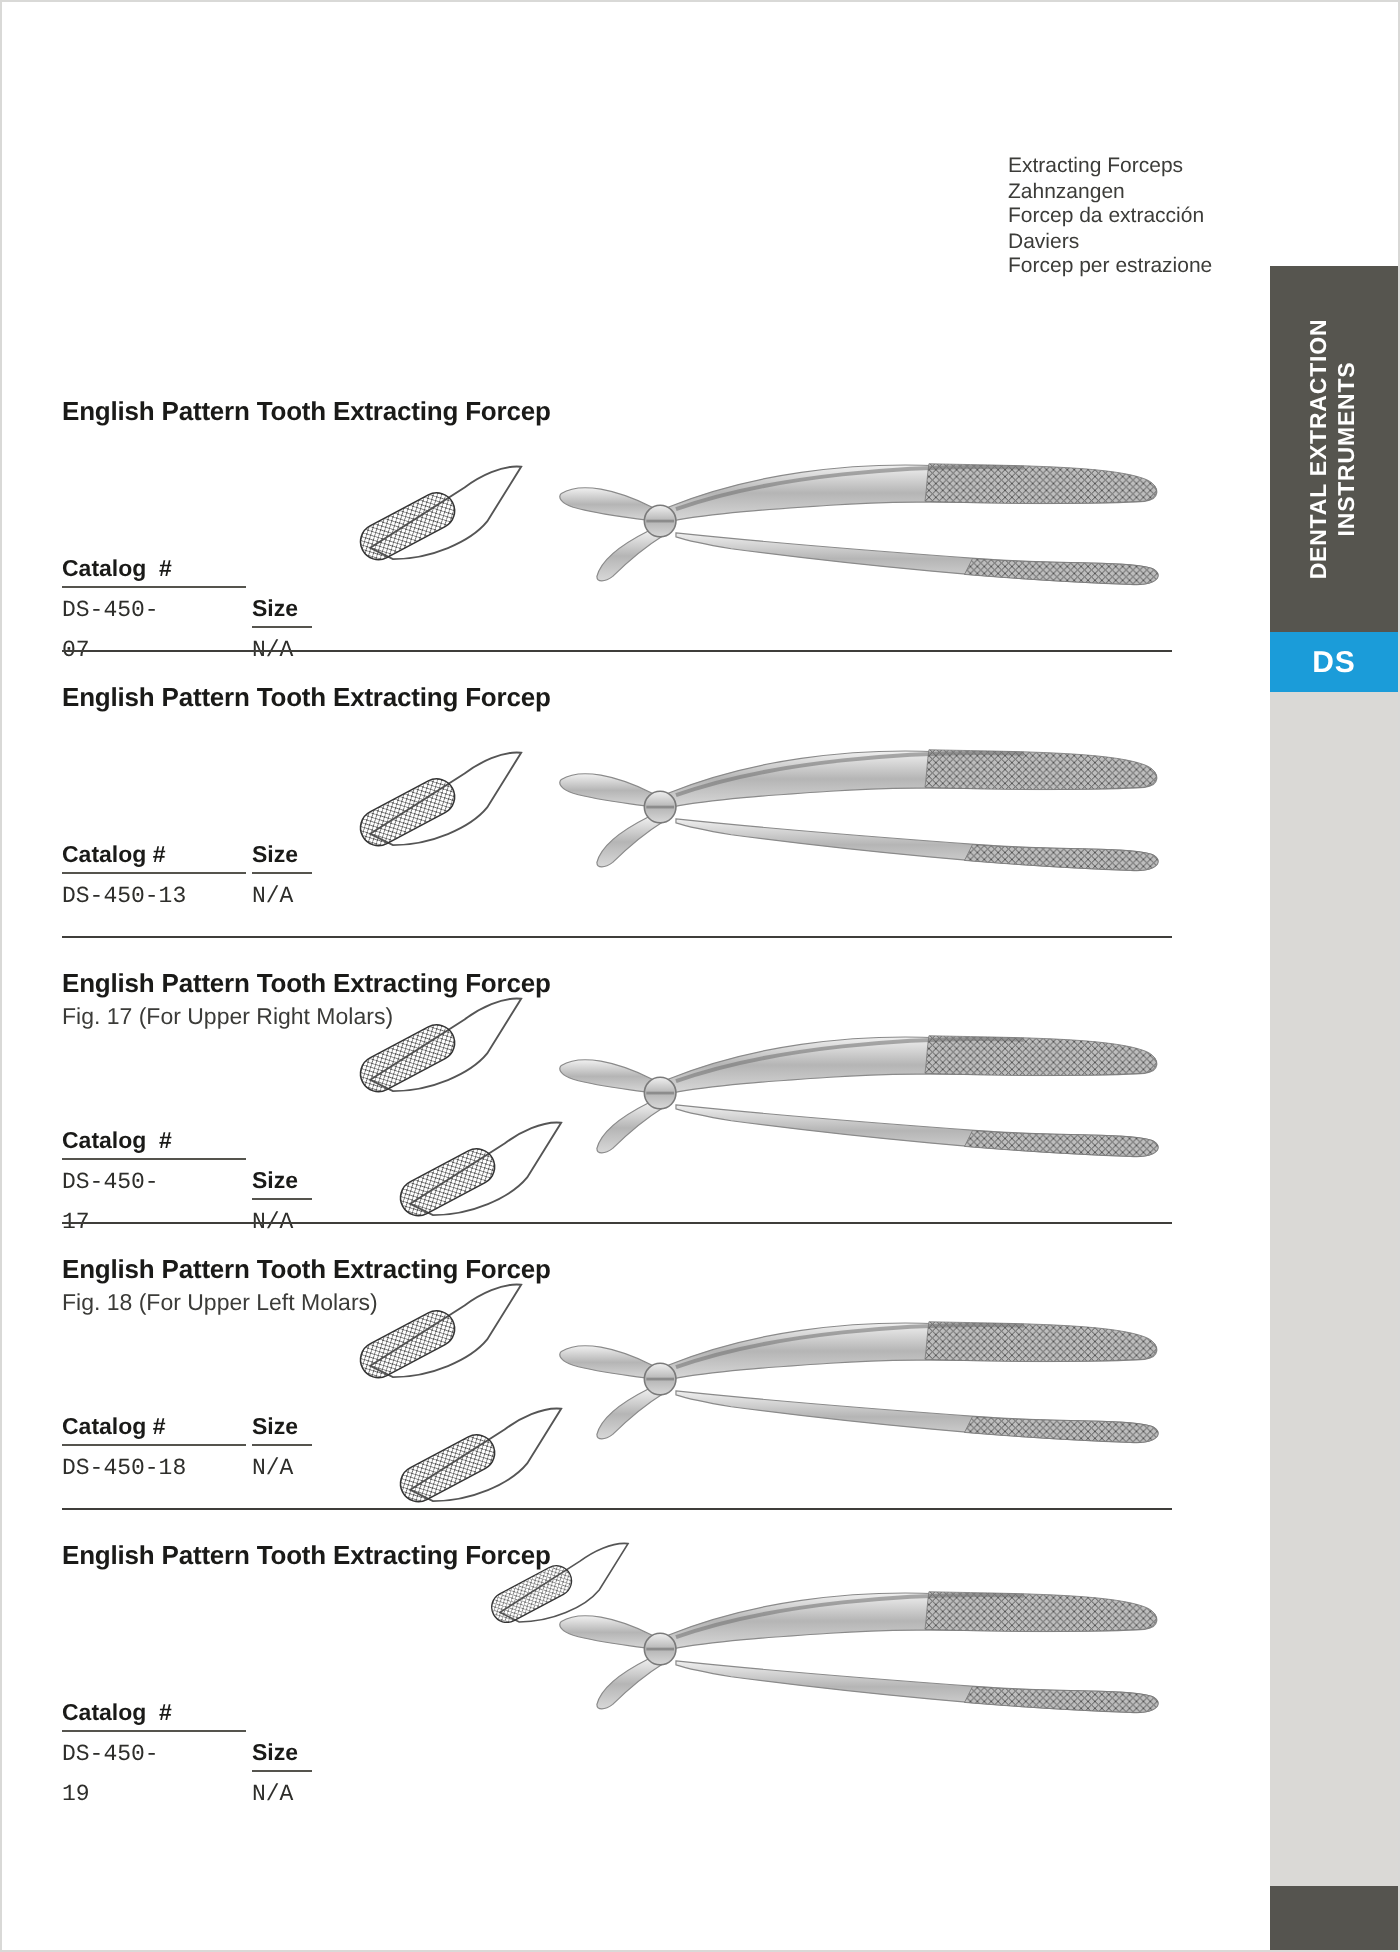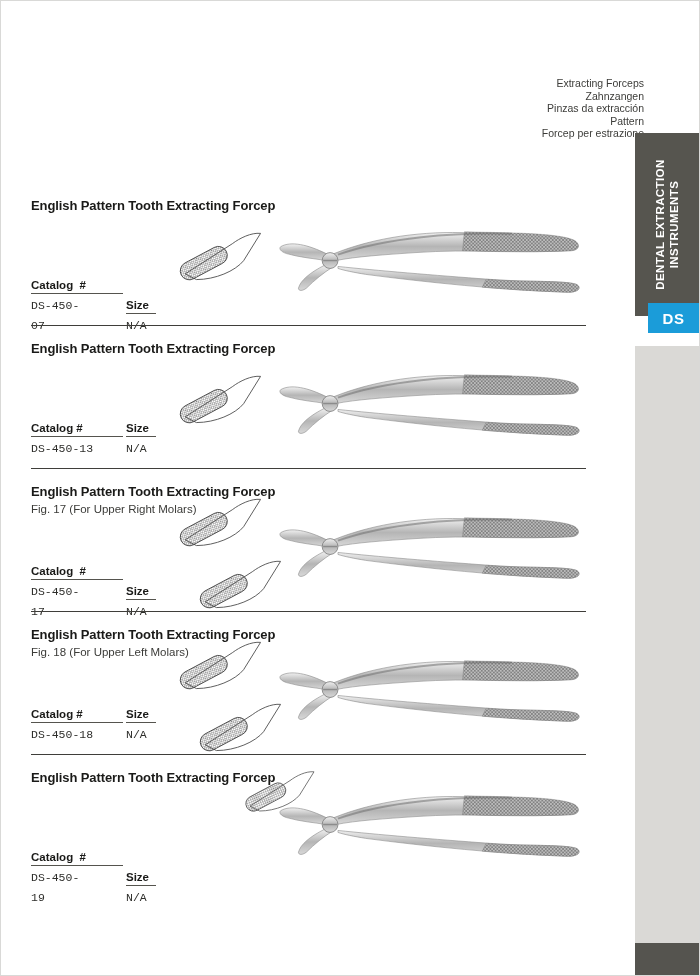--- a/index.html
+++ b/index.html
@@ -9,37 +9,37 @@
     background:#ffffff;
     border:1px solid #d9d9d7;
     font-family:"Liberation Sans", sans-serif;
     color:#1a1a18;
     overflow:hidden;
   }
 
   
   .lang-block {
     position:absolute; left:503px; top:76px; width:140px;
-    font-size:10.5px; line-height:12.6px; color:#3c3c39;text-align:right;
+    font-size:10.5px; line-height:12.6px; color:#3c3c39;
   }
 
   
   .side-rail { position:absolute; right:0; top:0; width:64px; height:976px; }
   .tab-dark {
     position:absolute; right:0; top:132px; width:64px; height:183px;
   }
   .tab-dark .vert {
     position:absolute; top:0; left:0; width:183px; height:64px;
     transform:rotate(-90deg) translateX(-183px); transform-origin:0 0;
     display:flex; flex-direction:column; justify-content:center; align-items:center;
     color:#ffffff; font-weight:bold; font-size:11.5px; line-height:14px;
     letter-spacing:0.4px; text-align:center; white-space:nowrap;
   }
   .tab-code {
-    position:absolute; right:0; top:302px; width:51px; height:30px;
+    position:absolute; right:0; top:315px; width:64px; height:30px;
     display:flex; align-items:center; justify-content:center;
     color:#ffffff; font-weight:bold; font-size:15px; letter-spacing:0.5px;
   }
   .rail-gray { position:absolute; right:0; top:345px; width:64px; height:597px; }
   .rail-footer { position:absolute; right:0; top:942px; width:64px; height:33px; }
 
   
   .product-list { position:absolute; left:0; top:150px; width:637px;margin-top:40px; }
   section.product { position:relative; height:143px; padding:7px 0 0 30px; }
   .title { font-size:13px; font-weight:bold; color:#1a1a18; letter-spacing:-0.1px; }
@@ -72,22 +72,22 @@
   section.two-tips .tip2 { top:74px; left:192px; }
   section.product:nth-child(5) .tip { left:235px; top:0px; width:88px; height:56px; }
   section.product:nth-child(5) .photo { top:22px; }
 </style>
 </head>
 <body>
 
 <div class="lang-block">
   <div>Extracting Forceps</div>
   <div>Zahnzangen</div>
-  <div>Pinzas da extracción</div>
-  <div>Pattern</div>
+  <div>Forcep da extracción</div>
+  <div>Daviers</div>
   <div>Forcep per estrazione</div>
 </div>
 
 <div class="side-rail">
   <div class="tab-dark" style="background: rgb(86, 85, 79);">
     <div class="vert">
       <span>DENTAL EXTRACTION</span>
       <span>INSTRUMENTS</span>
     </div>
   </div>

